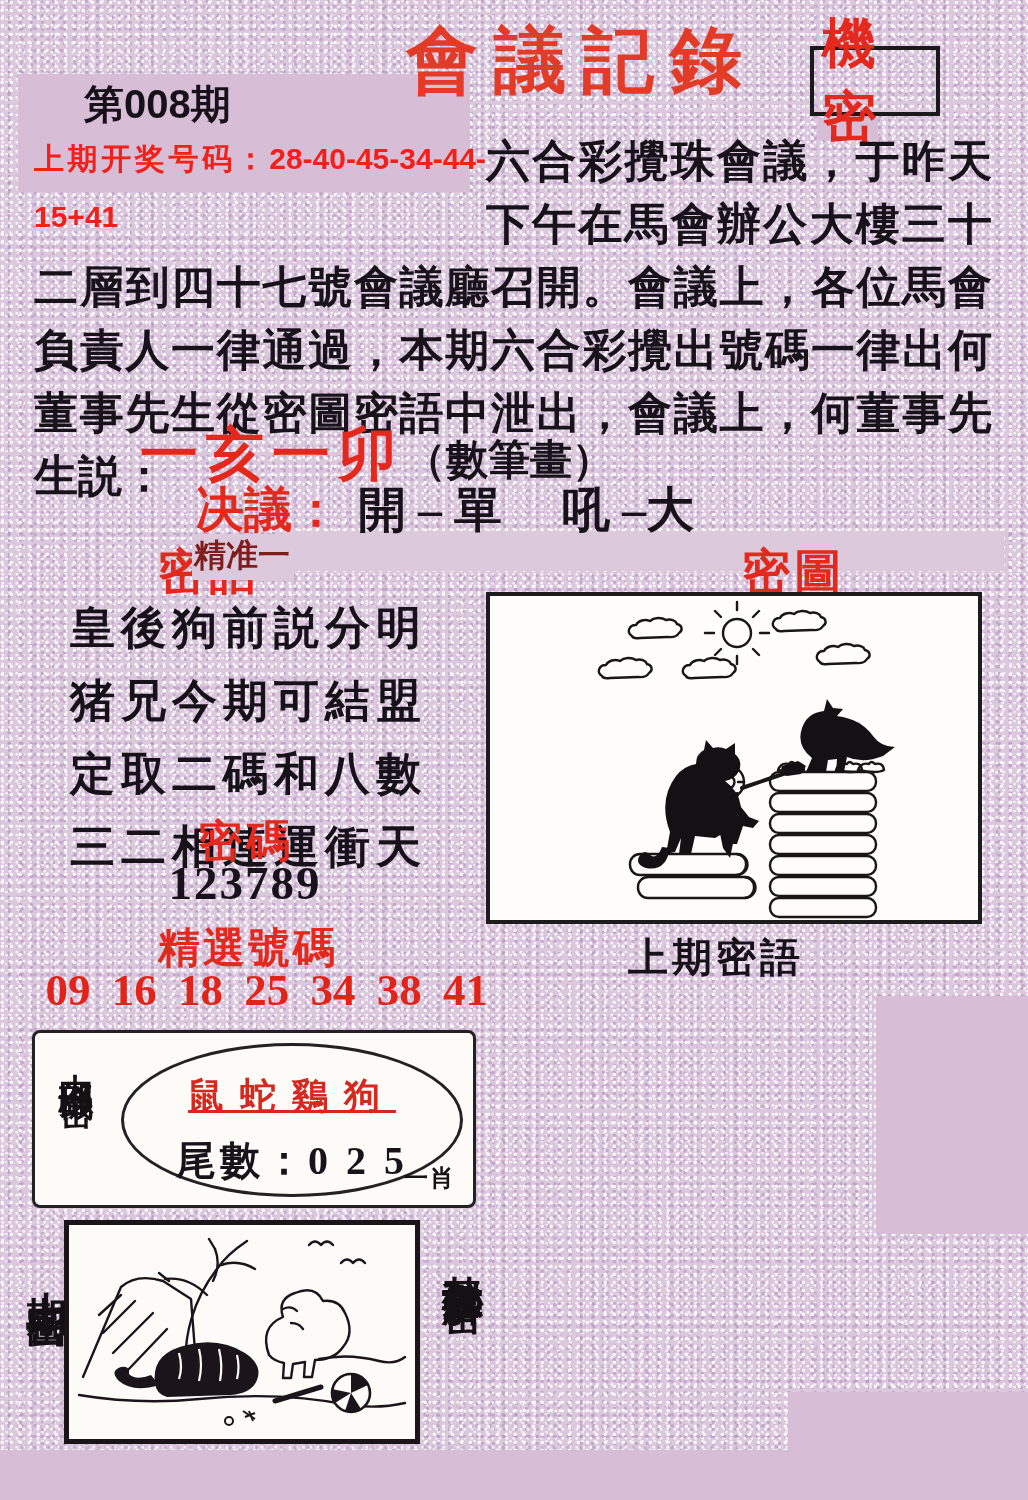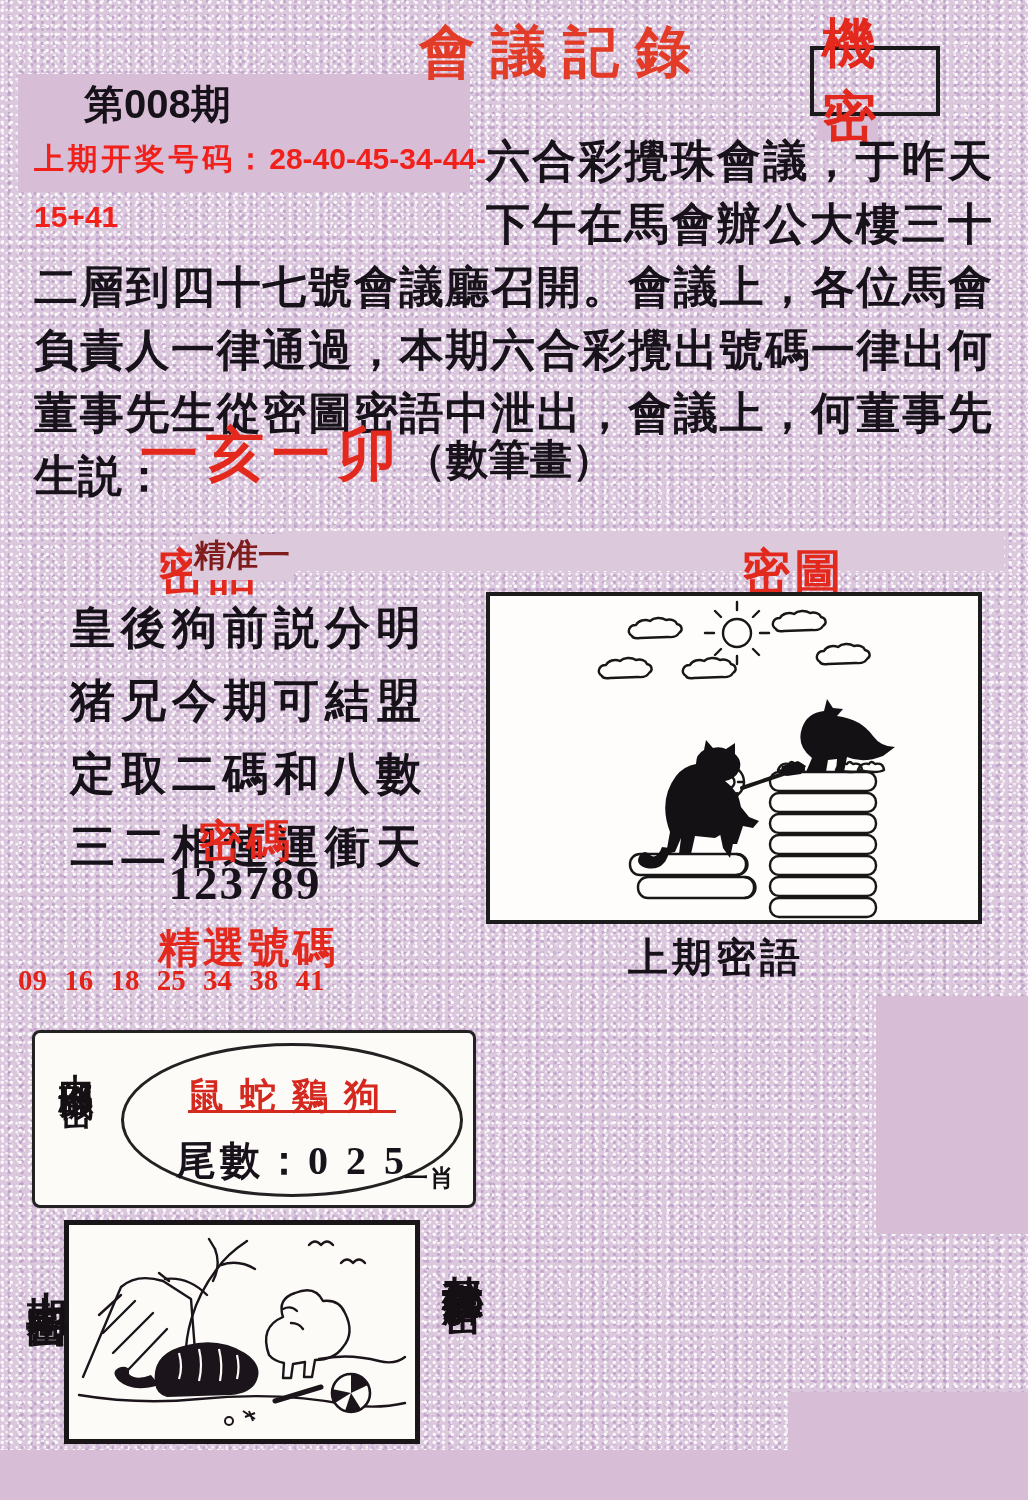--- a/index.html
+++ b/index.html
@@ -15,22 +15,22 @@
       radial-gradient(circle at 40% 80%, rgba(255,255,255,.75) 1.0px, transparent 1.9px),
       radial-gradient(circle at 85% 20%, rgba(168,134,186,.55) 1.1px, transparent 2.0px),
       radial-gradient(circle at 10% 65%, rgba(205,175,215,.65) 1.0px, transparent 1.8px),
       radial-gradient(circle at 55% 10%, rgba(255,255,255,.6) 1.1px, transparent 2.0px);
     background-size: 9px 8px, 13px 11px, 7px 9px, 11px 7px, 8px 10px, 12px 9px;
   }
   .patch { position:absolute; background:#d7bdd5; }
   .patch.light { background:#ddc9dc; }
 
   .issue { position:absolute; left:84px; top:82px; font:bold 40px/1.1 "Liberation Sans","DejaVu Sans",sans-serif; color:#17121a; }
-  .title { position:absolute; left:313px; top:20px; width:500px; text-align:center;
-           font-weight:700; font-size:56px; line-height:1.15; color:#e23b28; letter-spacing:16px; }
+  .title { position:absolute; left:332px; top:20px; width:500px; text-align:center;
+           font-weight:700; font-size:72px; line-height:1.15; color:#e23b28; letter-spacing:16px; }
   .stamp { position:absolute; left:810px; top:46px; width:130px; height:70px; border:4px solid #1a1a1a;
            display:flex; align-items:center; justify-content:center;
            font-size:54px; font-weight:700; color:#e3291d; letter-spacing:8px; padding-left:8px; }
 
   .para { position:absolute; left:34px; top:130px; width:958px;
           font-size:44px; line-height:63px; font-weight:700; color:#18121a; text-align:justify; }
   .prev-draw { float:left; width:452px; font:bold 30px/58px "Liberation Sans","DejaVu Sans",sans-serif; color:#f1201a; }
 
   .zodiac-line { position:absolute; left:140px; top:416px; width:760px; text-align:left; white-space:nowrap; }
   .zodiac { font-size:58px; color:#e3291d; font-weight:700; letter-spacing:8px; }
@@ -46,22 +46,22 @@
 
   .poem-left { position:absolute; left:70px; top:592px; }
   .poem-left .pl { font-size:45px; font-weight:700; color:#17111a; line-height:73px; letter-spacing:6px; white-space:nowrap; }
 
   .code-label { position:absolute; left:166px; top:812px; width:160px; text-align:center;
                 font-size:44px; font-weight:700; color:#e3291d; letter-spacing:4px; }
   .code-value { position:absolute; left:150px; top:856px; width:190px; text-align:center;
                 font-size:47px; font-weight:700; color:#18121a; letter-spacing:2px; }
   .sel-label  { position:absolute; left:138px; top:920px; width:220px; text-align:center;
                 font-size:42px; font-weight:700; color:#e3291d; letter-spacing:3px; }
-  .sel-nums   { position:absolute; left:18px; top:964px; width:470px; text-align:left;
-                font-size:29px; font-weight:700; color:#e02419; word-spacing:10px; white-space:nowrap; }
+  .sel-nums   { position:absolute; left:18px; top:964px; width:470px; text-align:right;
+                font-size:45px; font-weight:700; color:#e02419; word-spacing:10px; white-space:nowrap; }
 
   .internal-box { position:absolute; left:32px; top:1030px; width:444px; height:178px;
                   background:#fdfbf8; border:3px solid #222; border-radius:8px; }
   .internal-side { position:absolute; left:16px; top:12px; height:154px;
                    writing-mode:vertical-rl; text-orientation:upright;
                    font-size:35px; font-weight:700; color:#141014; letter-spacing:6px; }
   .ellipse { position:absolute; left:86px; top:10px; width:342px; height:154px;
              border:3px solid #222; border-radius:50%; text-align:center; }
   .e-zodiac { margin-top:26px; font-size:36px; font-weight:700; color:#d5281e; letter-spacing:16px;text-decoration:underline; }
   .e-tail   { margin-top:12px; font-size:40px; font-weight:700; color:#18121a; letter-spacing:4px; }
@@ -101,20 +101,23 @@
   <div class="stamp">機密</div>
 
   <div class="para">
     <span class="prev-draw">上期开奖号码：28-40-45-34-44-15+41</span>
     <span>六合彩攪珠會議，于昨天下午在馬會辦公大樓三十二層到四十七號會議廳召開。會議上，各位馬會負責人一律通過，本期六合彩攪出號碼一律出何董事先生從密圖密語中泄出，會議上，何董事先生説：</span>
   </div>
 
   <div class="zodiac-line">
     <span class="zodiac">一亥一卯</span><span class="zodiac-note">（數筆畫）</span>
   </div>
+  <div class="resolution">
+    <span class="r-label">决議：</span><span>開 – 單　 吼 –大</span>
+  </div>
 
   <div class="sw-label">密語</div>
   <div class="sw-overlay">精准一</div>
   <div class="sc-label">密圖</div>
 
   <div class="poem-left">
     <div class="pl">皇後狗前説分明</div>
     <div class="pl">猪兄今期可結盟</div>
     <div class="pl">定取二碼和八數</div>
     <div class="pl">三二相連運衝天</div>

